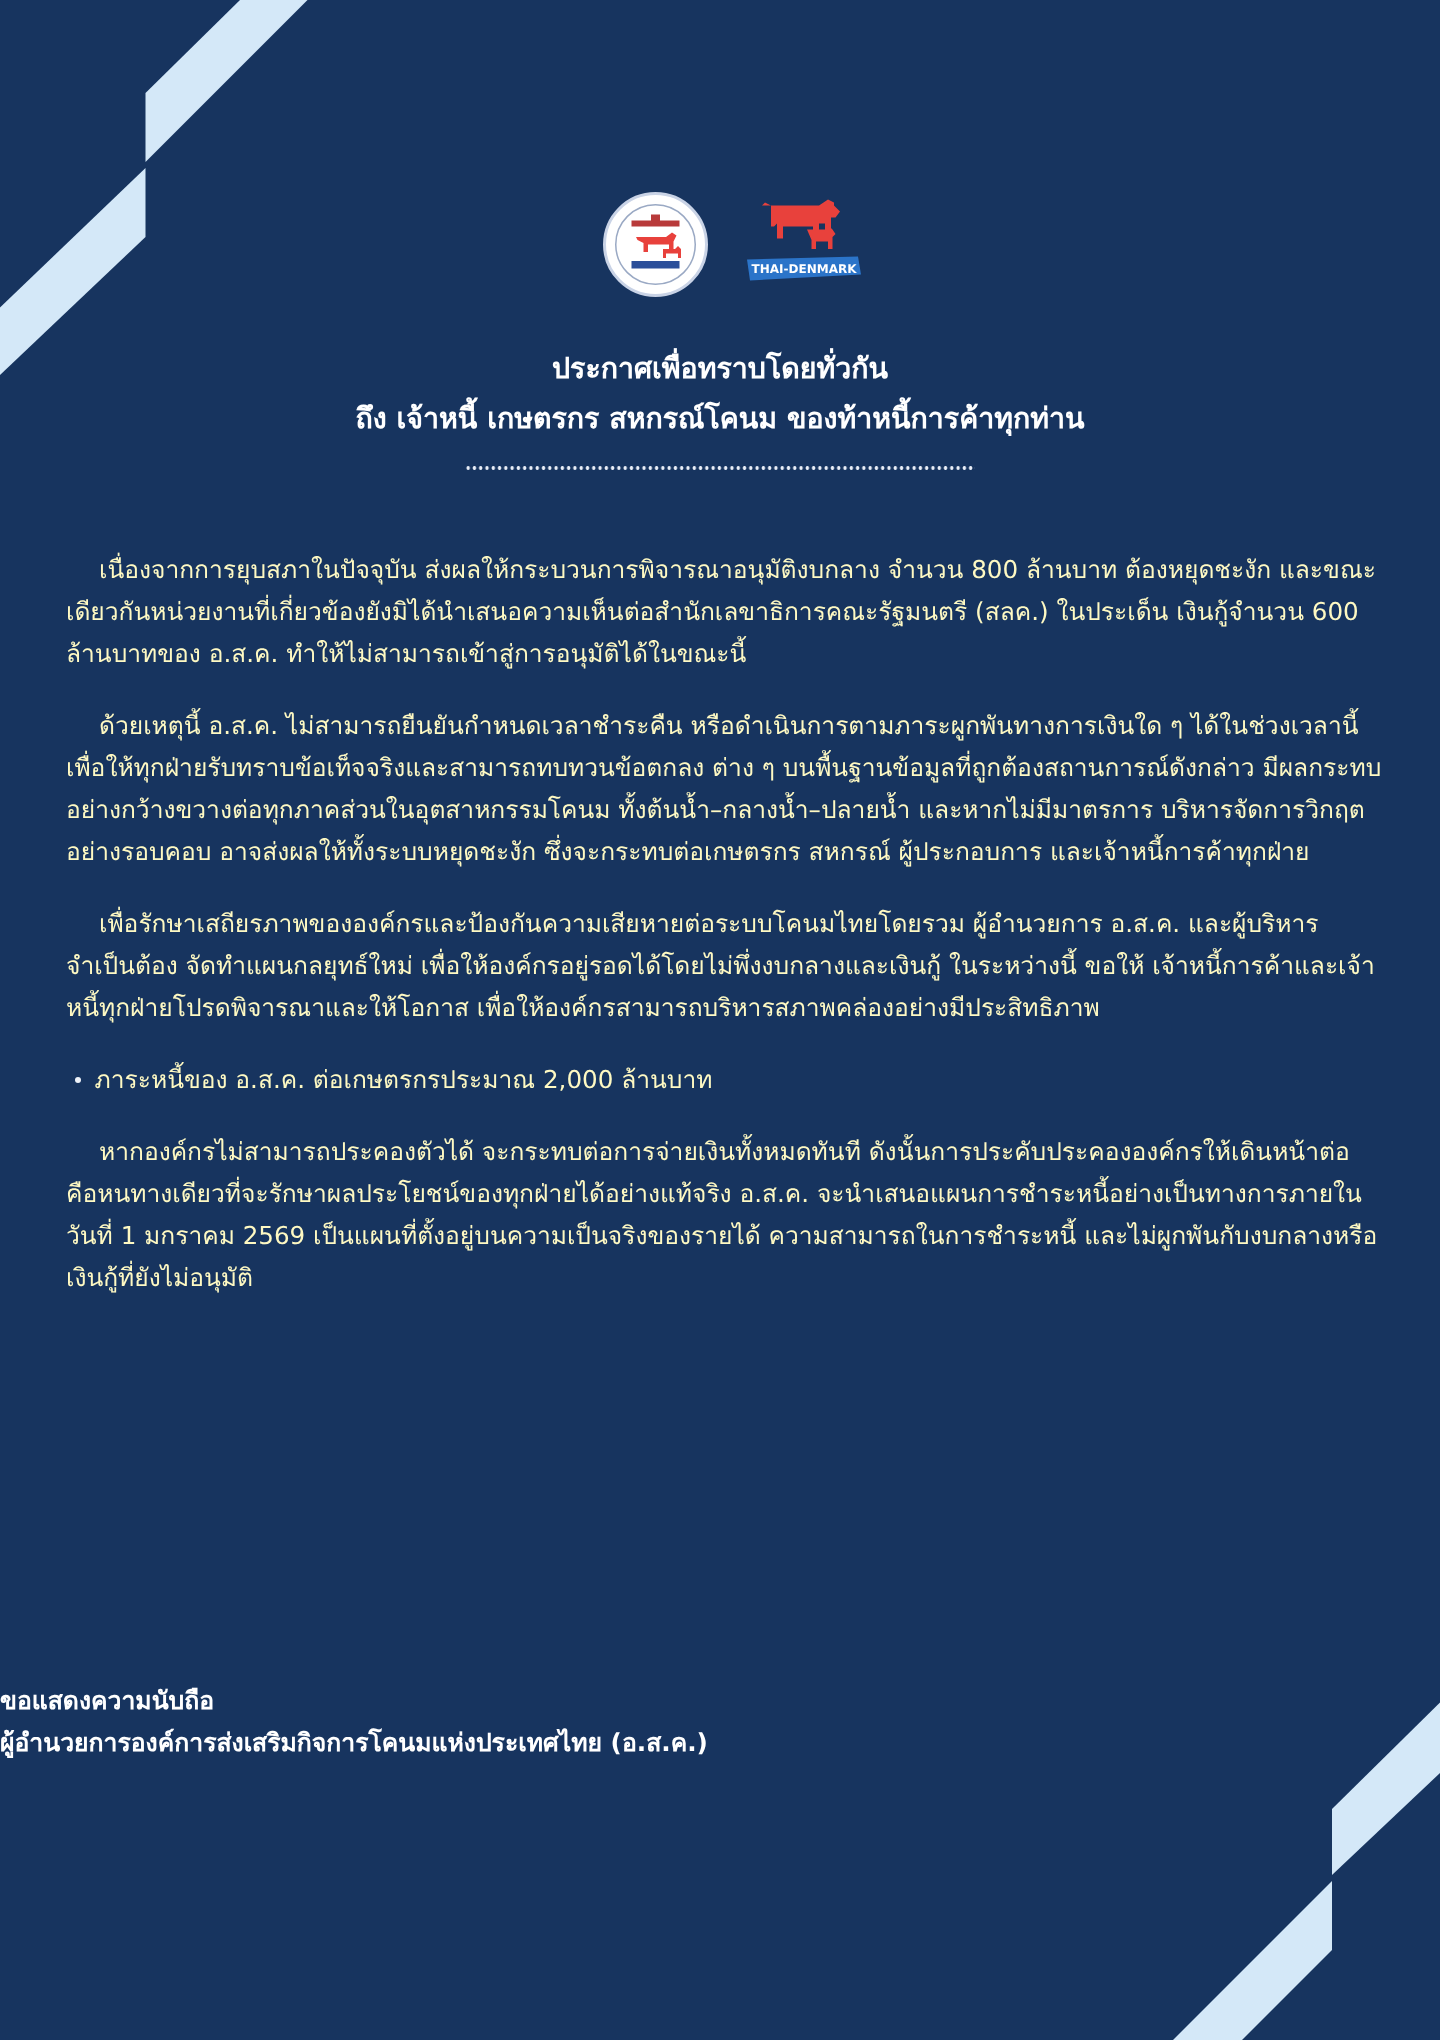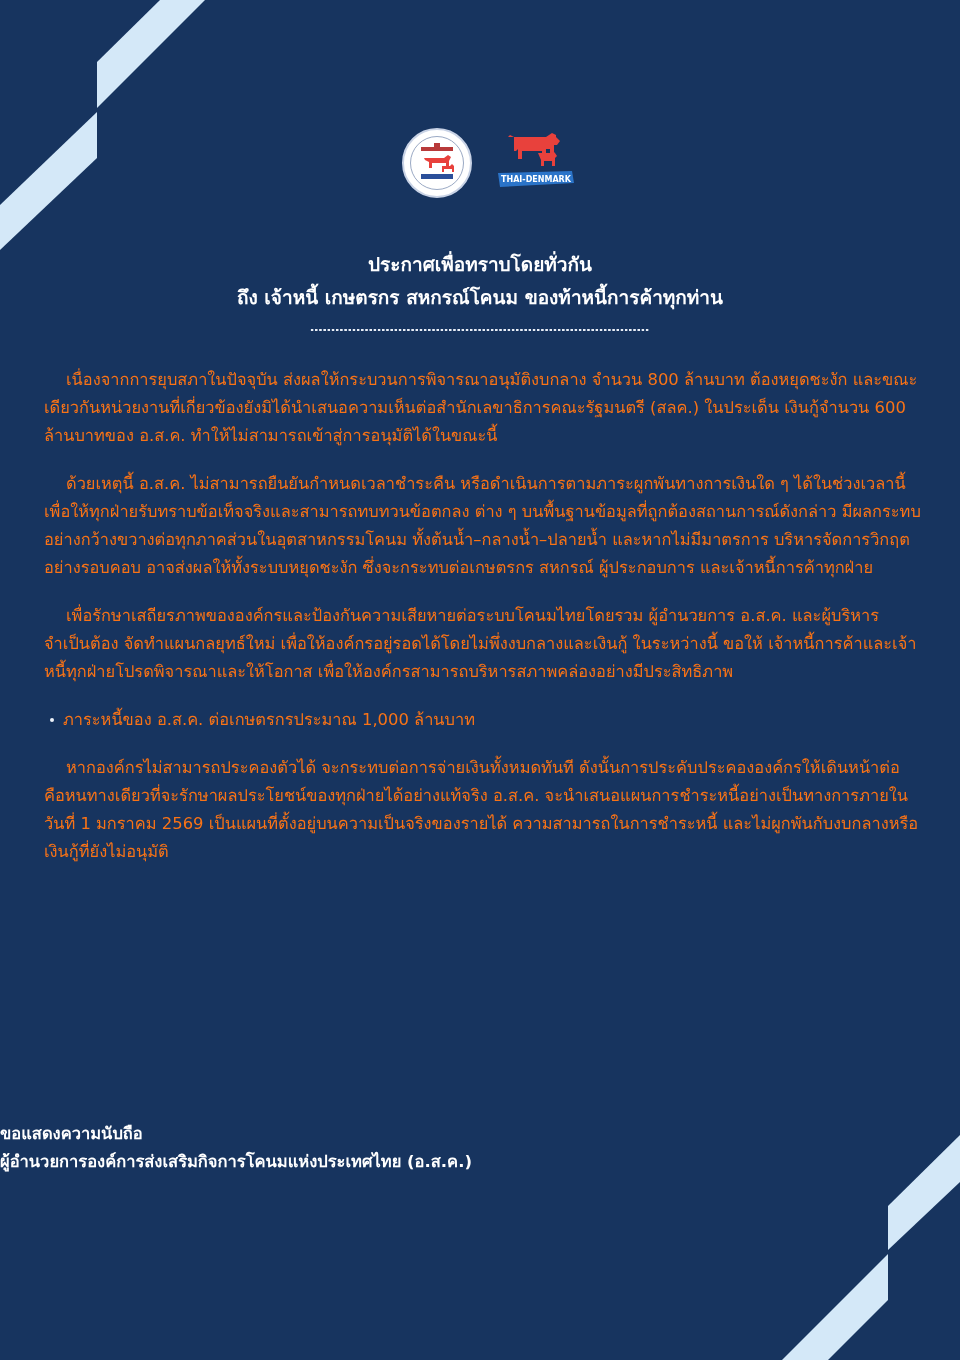--- a/index.html
+++ b/index.html
@@ -21,33 +21,33 @@
       width: 70px; height: 70px; border-radius: 50%;
       background: #ffffff; border: 2px solid #c9d3e6;
       position: relative; box-sizing: border-box;
     }
     .seal-inner {
       position: absolute; left: 6px; top: 6px; width: 54px; height: 54px;
       border-radius: 50%; border: 1px solid #9aa9c4; box-sizing: border-box;
     }
     .brand { width: 84px; height: 64px; position: relative; }
     .header {
-      position: absolute; top: 230px; left: 0; width: 960px; text-align: center; margin-top: 18px;
+      position: absolute; top: 230px; left: 0; width: 960px; text-align: center;
     }
     .title {
       font-weight: bold; font-size: 19px; line-height: 33px; color: #ffffff;
     }
     .dots {
       margin: 14px auto 0; width: 340px; height: 4px;
       background-image: radial-gradient(circle, #e9eef7 1.1px, transparent 1.3px);
       background-size: 4.2px 4px; background-repeat: repeat-x;
     }
     .body {
       position: absolute; top: 366px; left: 44px; width: 880px;
-      font-size: 16.4px; line-height: 28px; color: #f97316;
+      font-size: 16.4px; line-height: 28px; color: #fef9c3;
     }
     .para { margin: 0 0 20px 0; text-indent: 22px; }
     .para.noindent { text-indent: 0; margin-bottom: 0; }
     .bullets { list-style: none; margin: 0 0 20px 0; padding: 0 0 0 6px; }
     .bullets li { position: relative; padding-left: 13px; }
     .bullets li::before {
       content: ""; position: absolute; left: 0; top: 12px;
       width: 4px; height: 4px; border-radius: 50%; background: #eef2f9;
     }
     .signoff {
@@ -92,21 +92,21 @@
   <div class="title">ประกาศเพื่อทราบโดยทั่วกัน</div>
   <div class="title">ถึง เจ้าหนี้ เกษตรกร สหกรณ์โคนม ของท้าหนี้การค้าทุกท่าน</div>
   <div class="dots"></div>
 </div>
 
 <div class="body">
   <p class="para">เนื่องจากการยุบสภาในปัจจุบัน ส่งผลให้กระบวนการพิจารณาอนุมัติงบกลาง จำนวน 800 ล้านบาท ต้องหยุดชะงัก และขณะเดียวกันหน่วยงานที่เกี่ยวข้องยังมิได้นำเสนอความเห็นต่อสำนักเลขาธิการคณะรัฐมนตรี (สลค.) ในประเด็น เงินกู้จำนวน 600 ล้านบาทของ อ.ส.ค. ทำให้ไม่สามารถเข้าสู่การอนุมัติได้ในขณะนี้</p>
   <p class="para">ด้วยเหตุนี้ อ.ส.ค. ไม่สามารถยืนยันกำหนดเวลาชำระคืน หรือดำเนินการตามภาระผูกพันทางการเงินใด ๆ ได้ในช่วงเวลานี้ เพื่อให้ทุกฝ่ายรับทราบข้อเท็จจริงและสามารถทบทวนข้อตกลง ต่าง ๆ บนพื้นฐานข้อมูลที่ถูกต้องสถานการณ์ดังกล่าว มีผลกระทบอย่างกว้างขวางต่อทุกภาคส่วนในอุตสาหกรรมโคนม ทั้งต้นน้ำ–กลางน้ำ–ปลายน้ำ และหากไม่มีมาตรการ บริหารจัดการวิกฤตอย่างรอบคอบ อาจส่งผลให้ทั้งระบบหยุดชะงัก ซึ่งจะกระทบต่อเกษตรกร สหกรณ์ ผู้ประกอบการ และเจ้าหนี้การค้าทุกฝ่าย</p>
   <p class="para">เพื่อรักษาเสถียรภาพขององค์กรและป้องกันความเสียหายต่อระบบโคนมไทยโดยรวม ผู้อำนวยการ อ.ส.ค. และผู้บริหารจำเป็นต้อง จัดทำแผนกลยุทธ์ใหม่ เพื่อให้องค์กรอยู่รอดได้โดยไม่พึ่งงบกลางและเงินกู้ ในระหว่างนี้ ขอให้ เจ้าหนี้การค้าและเจ้าหนี้ทุกฝ่ายโปรดพิจารณาและให้โอกาส เพื่อให้องค์กรสามารถบริหารสภาพคล่องอย่างมีประสิทธิภาพ</p>
   <ul class="bullets">
-    <li>ภาระหนี้ของ อ.ส.ค. ต่อเกษตรกรประมาณ 1,000 ล้านบาท</li>
+    <li>ภาระหนี้ของ อ.ส.ค. ต่อเกษตรกรประมาณ 2,000 ล้านบาท</li>
   </ul>
   <p class="para">หากองค์กรไม่สามารถประคองตัวได้ จะกระทบต่อการจ่ายเงินทั้งหมดทันที ดังนั้นการประคับประคององค์กรให้เดินหน้าต่อ คือหนทางเดียวที่จะรักษาผลประโยชน์ของทุกฝ่ายได้อย่างแท้จริง อ.ส.ค. จะนำเสนอแผนการชำระหนี้อย่างเป็นทางการภายในวันที่ 1 มกราคม 2569 เป็นแผนที่ตั้งอยู่บนความเป็นจริงของรายได้ ความสามารถในการชำระหนี้ และไม่ผูกพันกับงบกลางหรือเงินกู้ที่ยังไม่อนุมัติ</p>
 </div>
 
 <div class="signoff">
   <div>ขอแสดงความนับถือ</div>
   <div>ผู้อำนวยการองค์การส่งเสริมกิจการโคนมแห่งประเทศไทย (อ.ส.ค.)</div>
 </div>
 
 </body></html>

